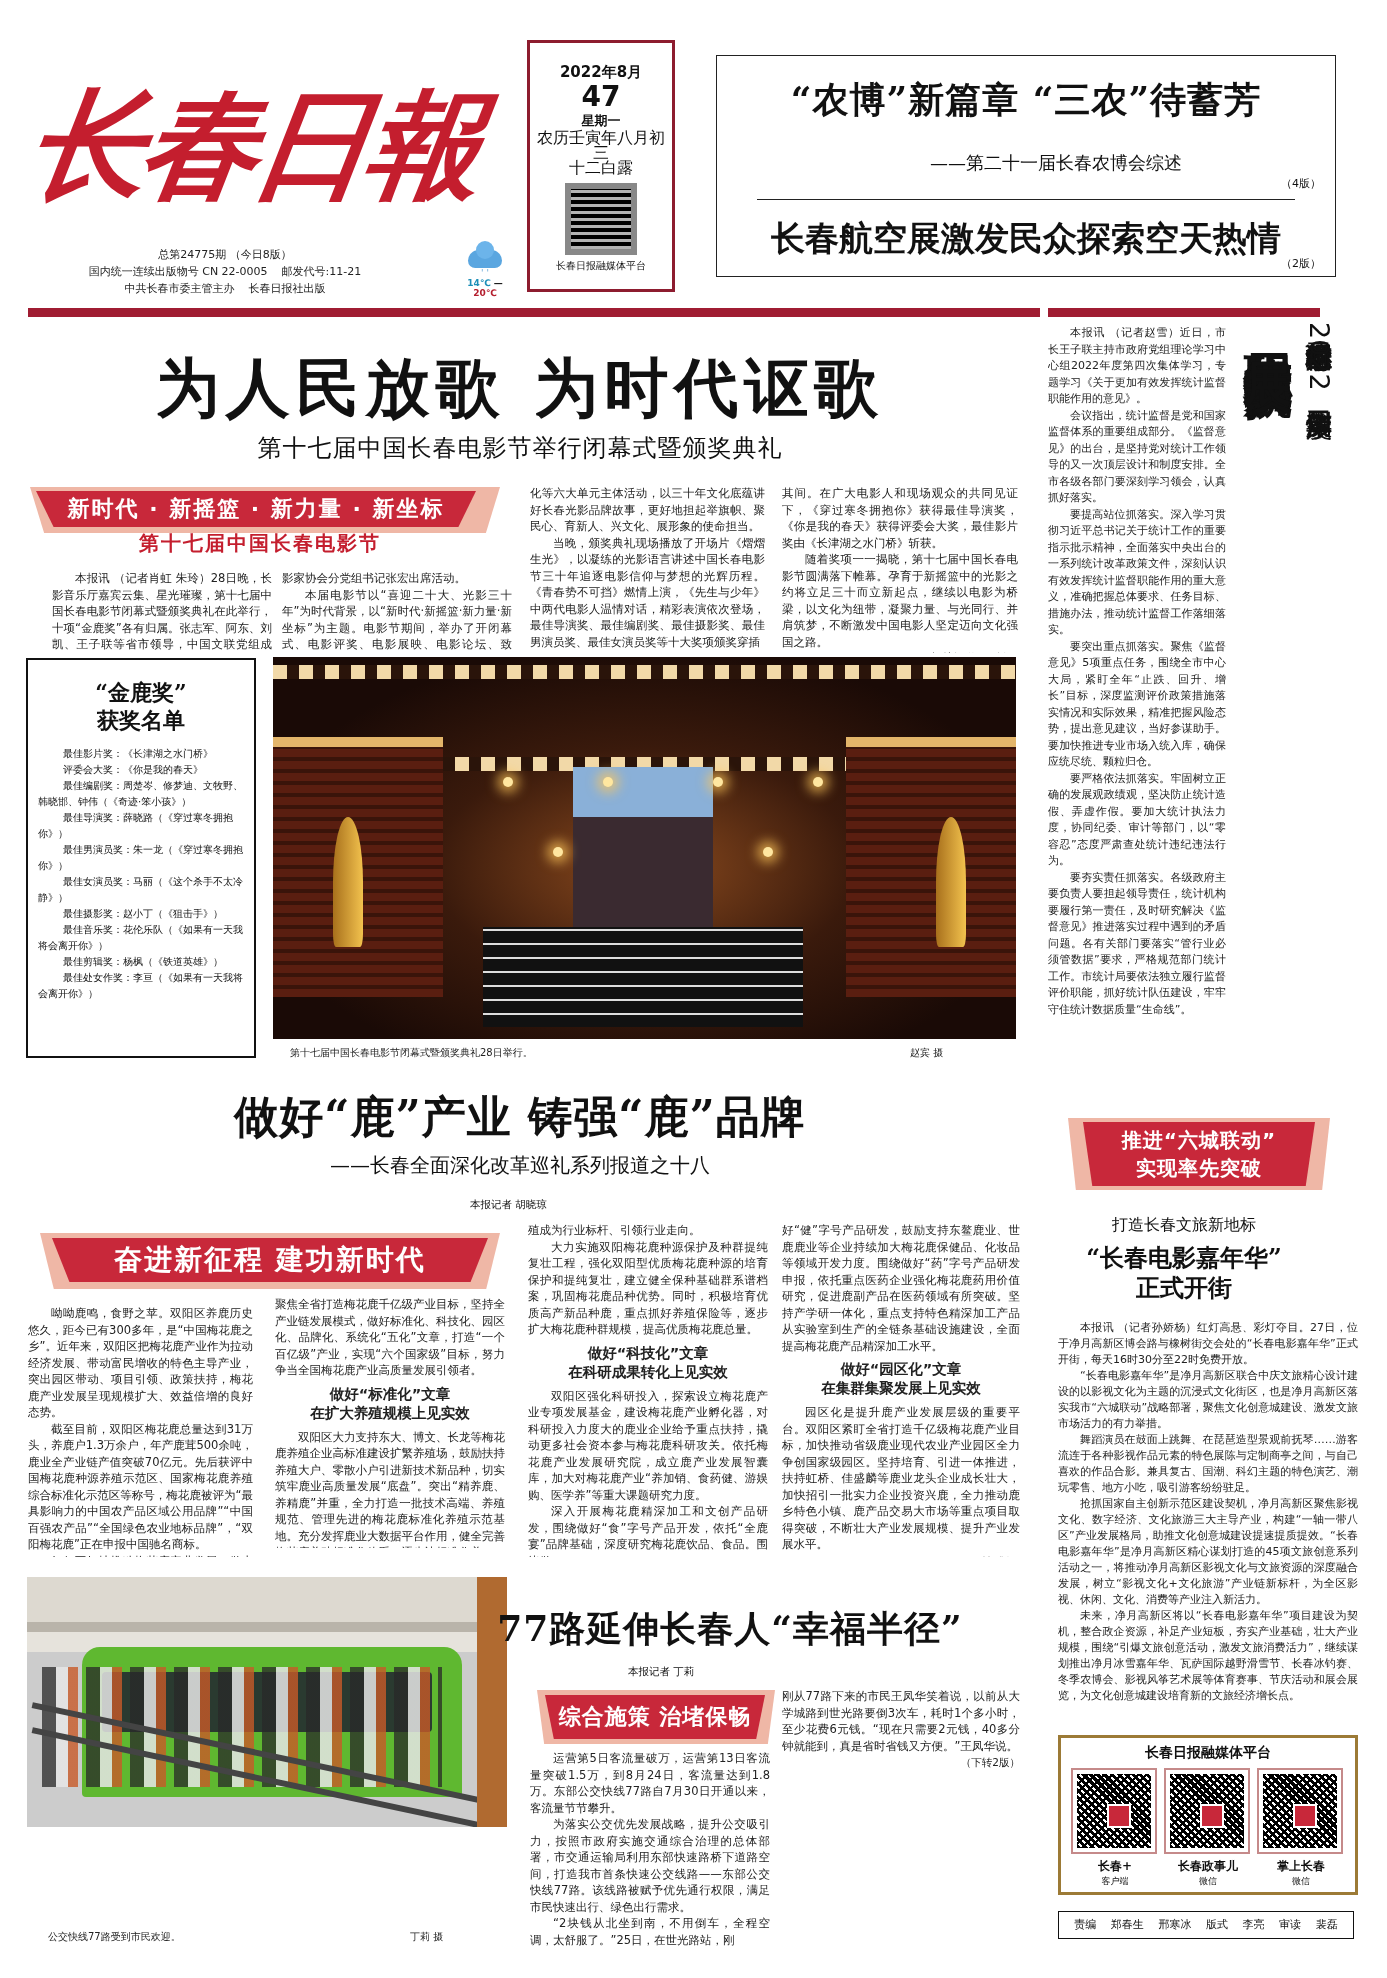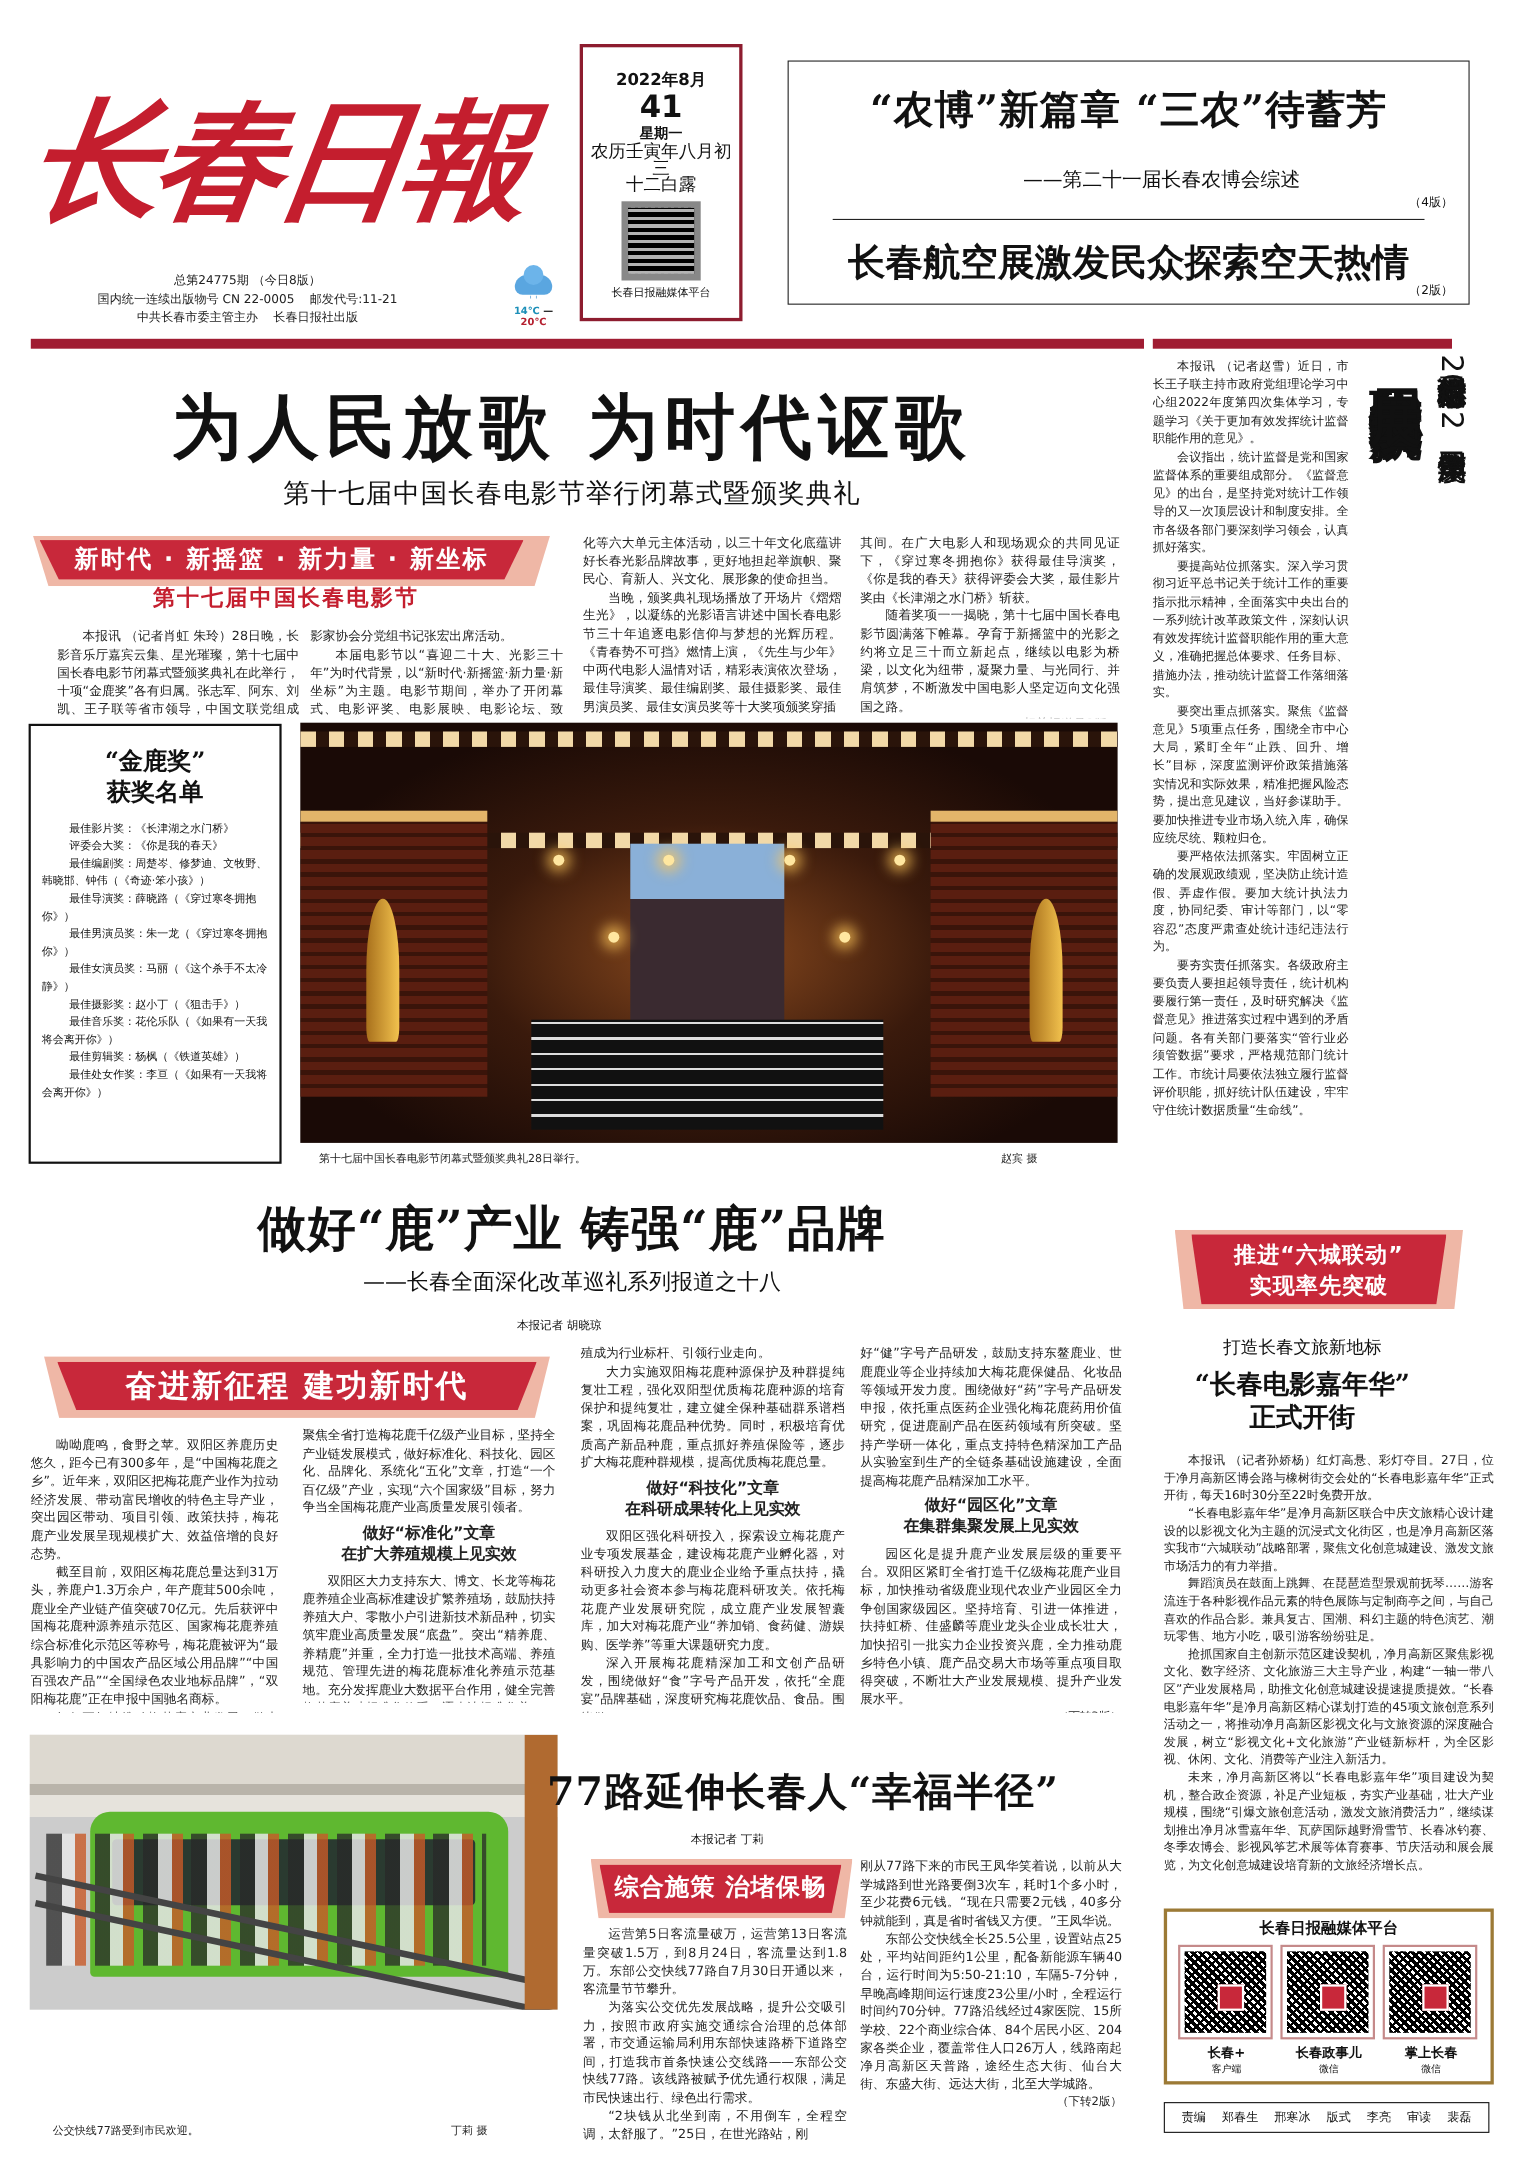--- a/index.html
+++ b/index.html
@@ -94,21 +94,21 @@
   <div><span>中共长春市委主管主办</span>&nbsp;&nbsp;&nbsp;&nbsp;<span>长春日报社出版</span></div>
 </div>
 <div class="abs weather">
   <div class="cloud"></div>
   <div class="drops">' '</div>
   <div class="temp"><span class="lo">14℃</span> <span>—</span> <span class="hi">20℃</span></div>
 </div>
 
 <div class="abs datebox">
   <div class="d-year">2022年8月</div>
-  <div class="d-day">41</div>
+  <div class="d-day">47</div>
   <div class="d-week">星期一</div>
   <div class="d-lunar">农历壬寅年八月初三</div>
   <div class="d-lunar">十二白露</div>
   <div class="qr">
       <div class="qr-in"></div>
     </div>
   <div class="qr-cap">长春日报融媒体平台</div>
 </div>
 
 <div class="abs topbox">
@@ -245,21 +245,20 @@
 <div class="ribbon-back r3b"></div>
 <div class="ribbon r3">综合施策 治堵保畅</div>
 
 <div class="col" style="left:530px;top:1750px;width:240px;height:200px">
   <p>运营第5日客流量破万，运营第13日客流量突破1.5万，到8月24日，客流量达到1.8万。东部公交快线77路自7月30日开通以来，客流量节节攀升。</p>
   <p>为落实公交优先发展战略，提升公交吸引力，按照市政府实施交通综合治理的总体部署，市交通运输局利用东部快速路桥下道路空间，打造我市首条快速公交线路——东部公交快线77路。该线路被赋予优先通行权限，满足市民快速出行、绿色出行需求。</p>
   <p>“2块钱从北坐到南，不用倒车，全程空调，太舒服了。”25日，在世光路站，刚</p>
 </div>
 <div class="col" style="left:782px;top:1688px;width:238px;height:262px">
   <p style="text-indent:0">刚从77路下来的市民王凤华笑着说，以前从大学城路到世光路要倒3次车，耗时1个多小时，至少花费6元钱。“现在只需要2元钱，40多分钟就能到，真是省时省钱又方便。”王凤华说。</p>
-  <p>东部公交快线全长25.5公里，设置站点25处，平均站间距约1公里，配备新能源车辆40台，运行时间为5:50-21:10，车隔5-7分钟，早晚高峰期间运行速度23公里/小时，全程运行时间约70分钟。77路沿线经过4家医院、15所学校、22个商业综合体、84个居民小区、204家各类企业，覆盖常住人口26万人，线路南起净月高新区天普路，途经生态大街、仙台大街、东盛大街、远达大街，北至大学城路。</p>
   <p class="cont">（下转2版）</p>
 </div>
 
 <div class="ribbon-back r4b"></div>
 <div class="ribbon r4">
   <div>推进“六城联动”</div>
   <div>实现率先突破</div>
 </div>
 <div class="abs carn-pre">打造长春文旅新地标</div>
 <div class="abs carn-h">

